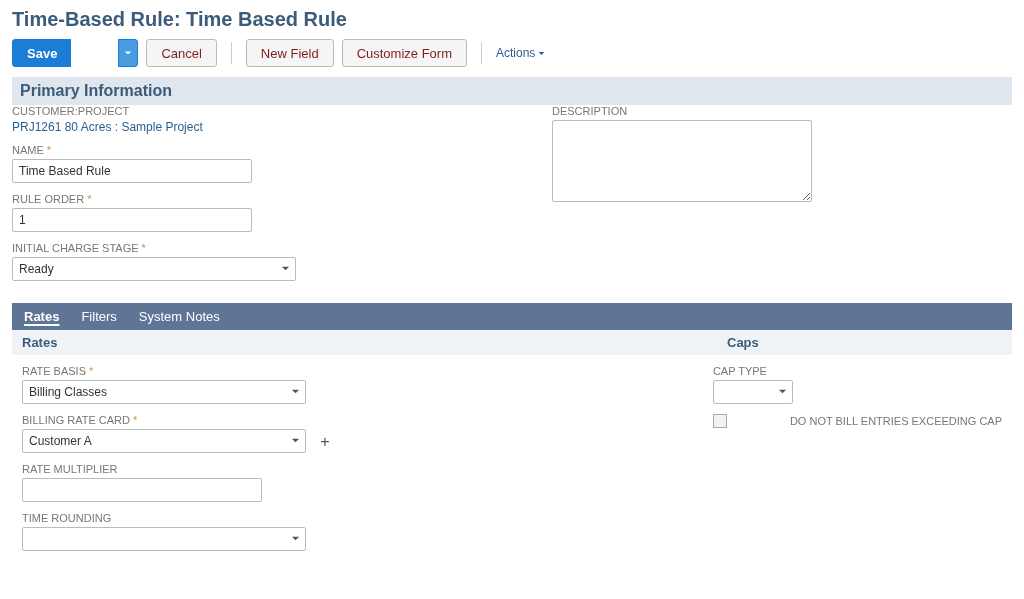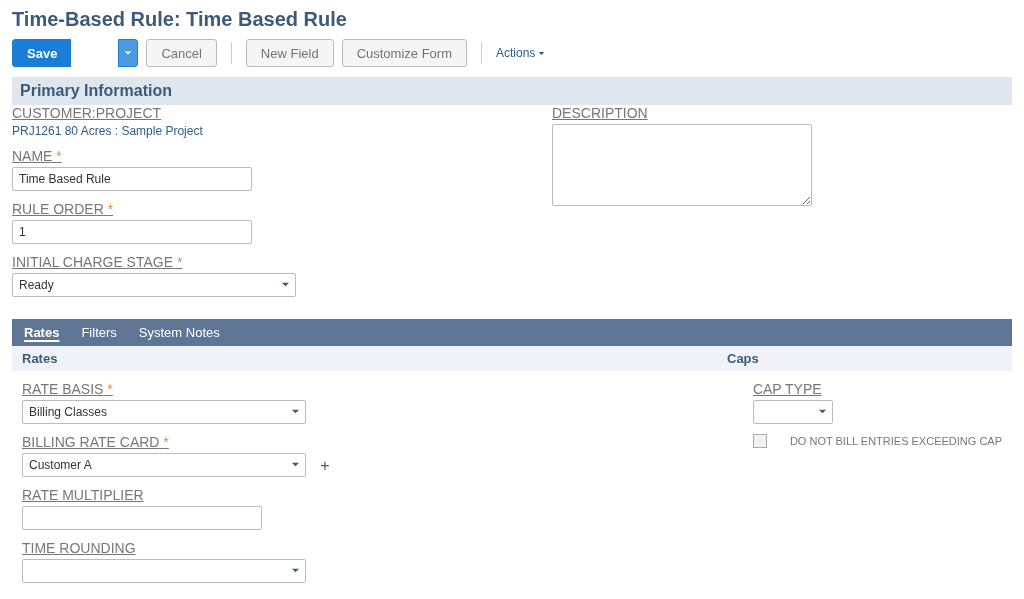--- a/index.html
+++ b/index.html
@@ -23,21 +23,21 @@
     margin-bottom: 10px;
   }
   .btn {
     display: inline-flex;
     align-items: center;
     height: 28px;
     padding: 0 14px;
     border: 1px solid #bbb;
     border-radius: 3px;
     background: #f5f5f5;
-    color: #737373;
+    color: #7f1d1d;
     font-size: 13px;
     cursor: pointer;
   }
   .btn-split {
     display: inline-flex;
     height: 28px;
     border-radius: 3px;
     overflow: hidden;
     gap: 47px;
   }
@@ -95,26 +95,25 @@
     width: 100%;
     gap: 40px;
     margin-bottom: 12px;
   }
   .col-left { flex: 0 0 50%; }
   .col-right { flex: 1; }
   .field {
     margin-bottom: 10px;
   }
   .field-label {
-    font-size: 14px;
+    font-size: 11px;
     color: #777;
     text-transform: uppercase;
     margin-bottom: 3px;
     display:block;
-    text-decoration:underline;
   }
   .req { color: #d98d3f; }
   .link { color: #2b5e8e; font-size: 12px; text-decoration:none; }
   .text-input {
     width: 240px;
     height: 24px;
     padding: 2px 6px;
     border: 1px solid #bbb;
     border-radius: 2px;
     font-size: 12px;
@@ -178,21 +177,20 @@
     color: #3b5b7a;
     font-weight: bold;
     font-size: 13px;
     padding: 5px 10px;
   }
   .subheader.left { flex: 0 0 70.5%; }
   .subheader.right { flex: 1; }
   .rates-body {
     display: flex;
     padding: 10px 10px 20px 10px;
-    gap: 40px;
   }
   .rates-left { flex: 0 0 70.5%; }
   .rates-right { flex: 1; }
   .field-row {
     display: flex;
     align-items: flex-end;
     gap: 8px;
   }
   .plus-btn {
     width: 22px;

